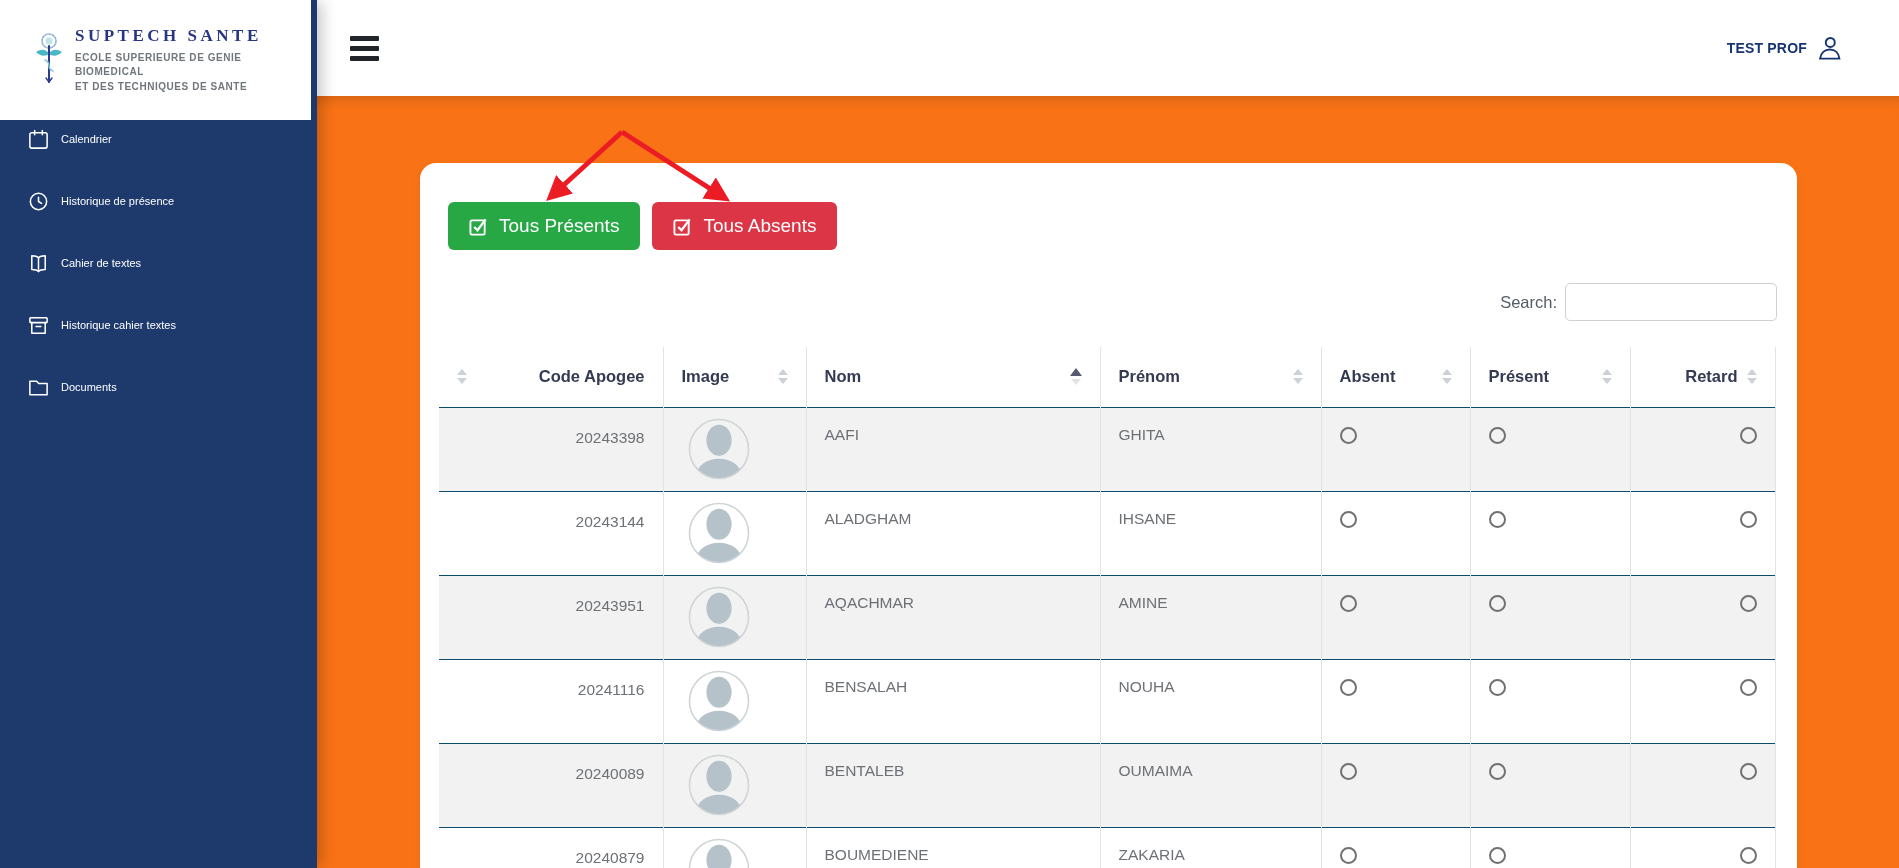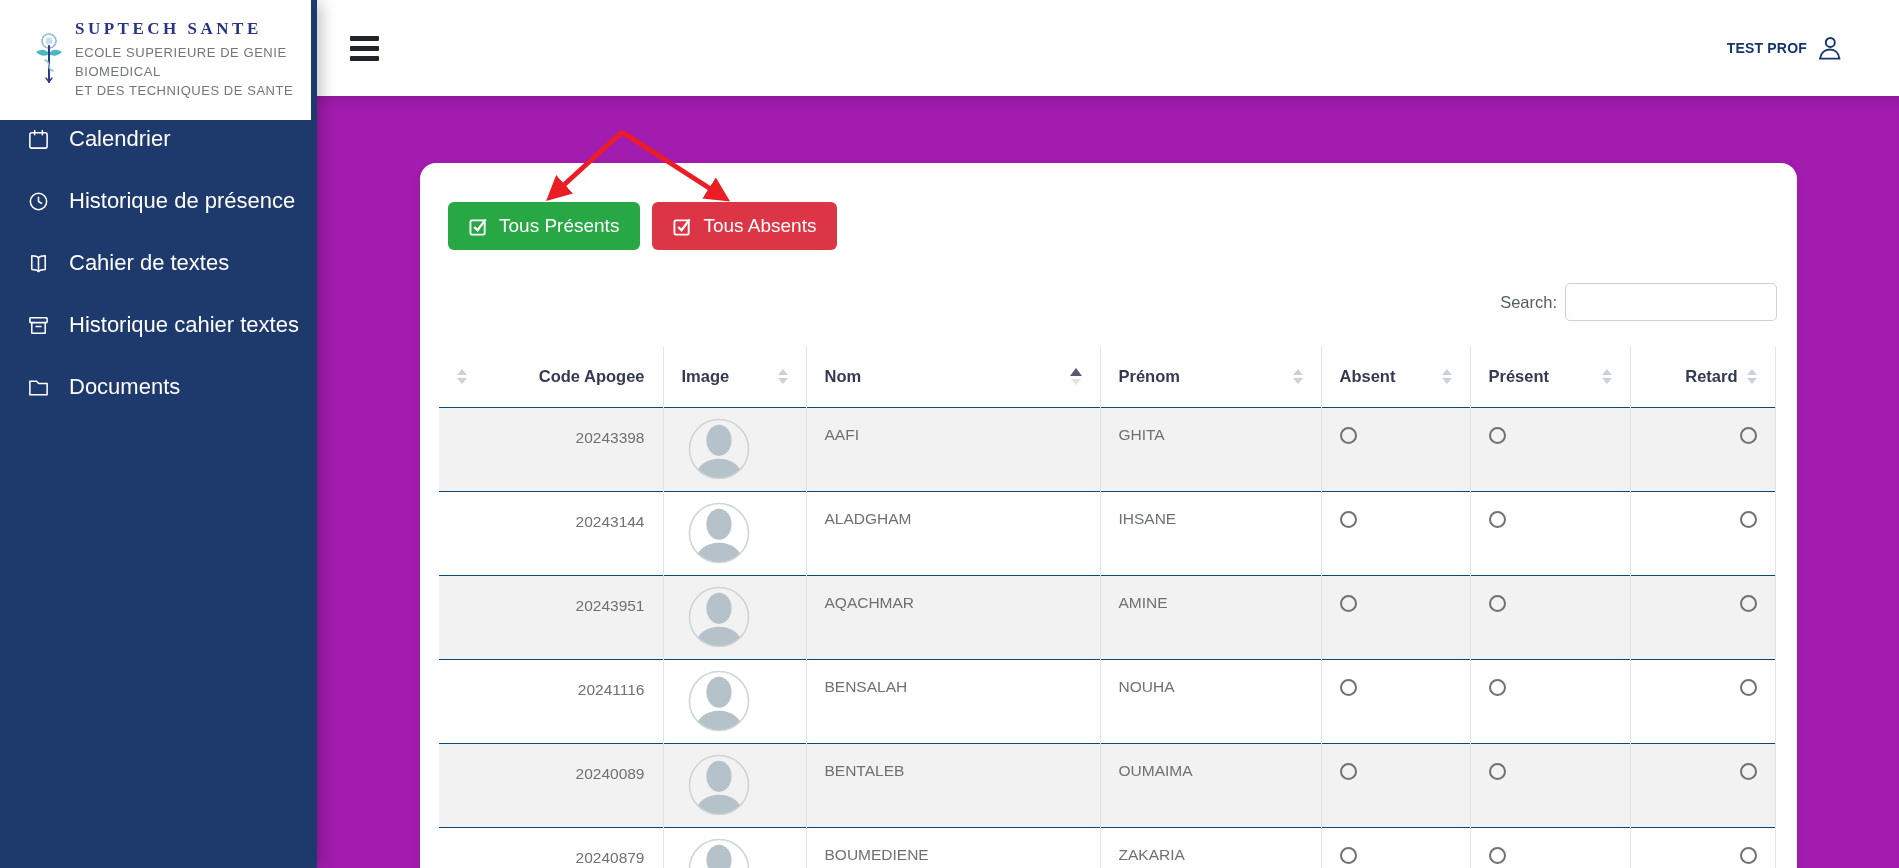--- a/index.html
+++ b/index.html
@@ -8,41 +8,41 @@
   .app { position:relative; width:1899px; height:868px; }
 
   
   .sidebar { position:absolute; left:0; top:0; width:317px; height:868px;
              background:#1e3a6d; box-shadow:7px 0 14px -2px rgba(0,0,0,0.22); z-index:6; }
   .logo-box { position:absolute; top:0; left:0; width:311px; height:120px; background:#ffffff;
               display:flex; align-items:center; padding-left:34px; gap:11px; }
   .logo-mark svg { width:30px; height:56px; display:block; }
   .logo-name { font-family:"Liberation Serif", serif; font-weight:bold; font-size:17px;
                letter-spacing:3.5px; color:#283583; white-space:nowrap; }
-  .logo-tag { font-size:13px; color:#70767b; letter-spacing:0.55px; line-height:1.45; margin-top:5px; }
+  .logo-tag { font-size:10px; color:#70767b; letter-spacing:0.55px; line-height:1.45; margin-top:5px;font-weight:bold; }
   .nav { position:absolute; top:108px; left:0; right:0; list-style:none; }
-  .nav-item { height:62px; display:flex; align-items:center; padding-left:27px; gap:19px;
-              color:#fff; font-size:22px; cursor:pointer; }
+  .nav-item { height:62px; display:flex; align-items:center; padding-left:27px; gap:11px;
+              color:#fff; font-size:11px; cursor:pointer; }
   .nav-item svg { width:23px; height:23px; stroke:#fff; fill:none; stroke-width:1.6;
                   stroke-linecap:round; stroke-linejoin:round; flex:none; }
 
   
   .topbar { position:absolute; left:317px; top:0; width:1582px; height:96px; background:#fff;
             display:flex; align-items:center; justify-content:space-between;
             padding:0 56px 0 33px; z-index:3; }
   .burger { background:none; border:none; cursor:pointer; padding:4px 0; }
   .burger span { display:block; width:29px; height:5px; background:#212529; border-radius:1px; }
   .burger span + span { margin-top:5px; }
   .user { display:flex; align-items:center; gap:9px; background:none; border:none; cursor:pointer;
           color:#16356f; font-weight:bold; font-size:14px; font-family:inherit; letter-spacing:0.2px; }
   .user svg { width:27px; height:27px; stroke:#16356f; fill:none; stroke-width:1.7; }
 
   
   .content { position:absolute; left:317px; top:96px; width:1582px; height:772px;
-             background:#a21caf;
+             background:#f97316;
              box-shadow:inset 0 14px 14px -12px rgba(0,0,0,0.18); }
   .card { position:absolute; left:103px; top:67px; width:1377px; height:750px; background:#fff;
           border-radius:16px; box-shadow:0 3px 12px rgba(0,0,0,0.05); }
   .annot { position:absolute; left:0; top:0; width:1582px; height:772px;
            pointer-events:none; z-index:8; }
 
   .btn-row { position:absolute; left:28px; top:39px; display:flex; gap:12px; }
   .btn { display:flex; align-items:center; gap:11px; height:48px; padding:0 21px; border-radius:6px;
          border:none; color:#fff; font-size:19px; font-family:inherit; cursor:pointer; }
   .btn svg { width:19px; height:19px; overflow:visible; flex:none; }

